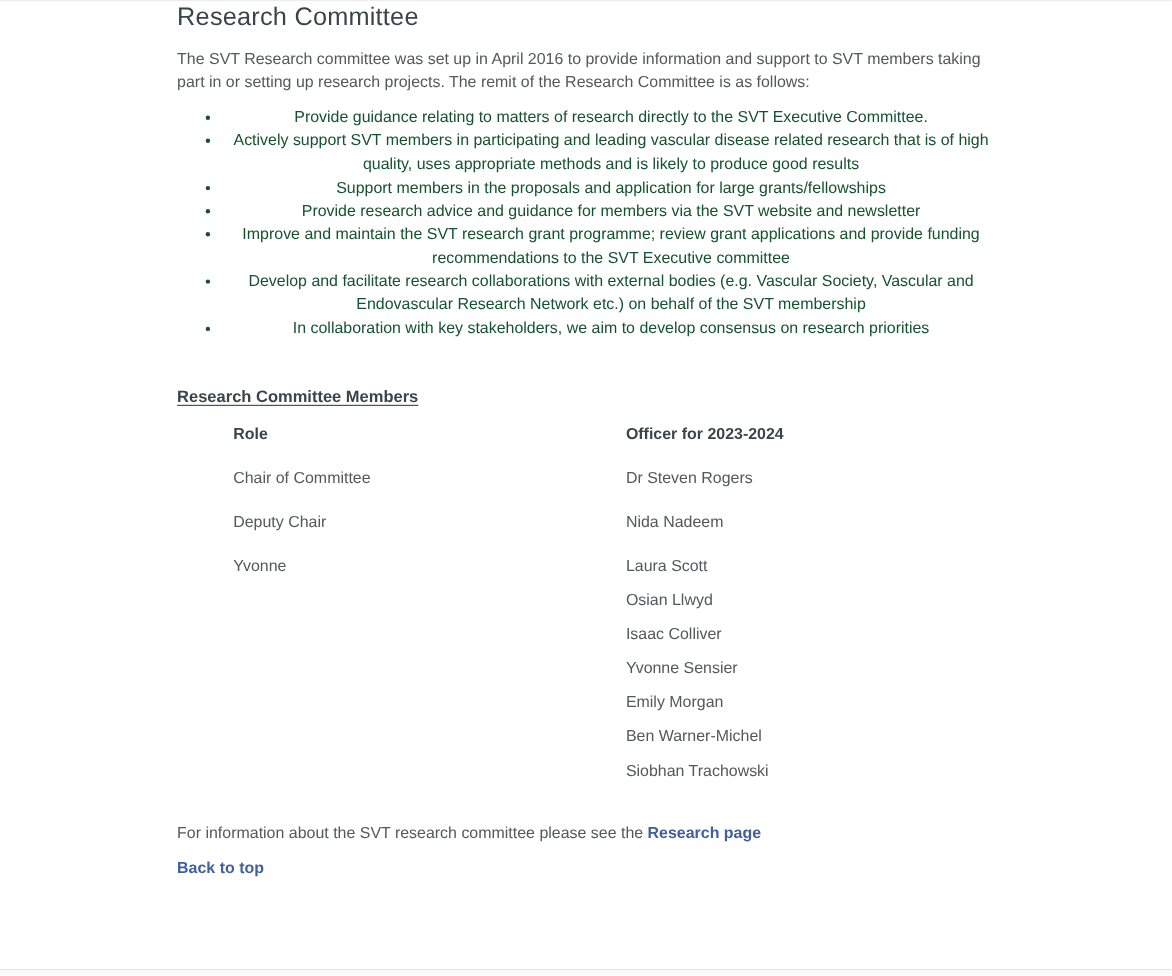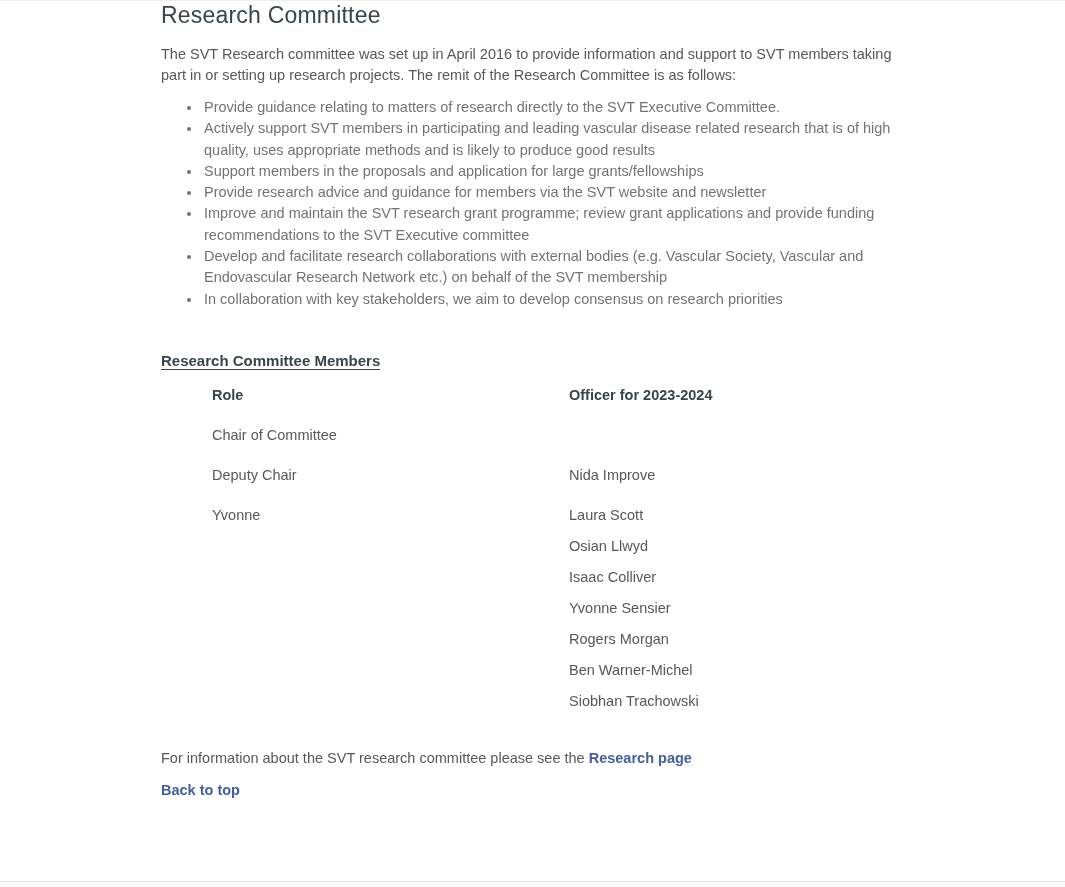--- a/index.html
+++ b/index.html
@@ -37,21 +37,22 @@
     margin: 16px 0 0 0;
     font-size: 14.5px;
     line-height: 21px;
     color: #54585c;
   }
   .remit-list {
     margin: 11px 0 0 0;
     padding: 0 0 0 41px;
     font-size: 14.5px;
     line-height: 21.3px;
-    color: #737373;
+    color: #14532d;
+    text-align: center;
   }
   .remit-list li { padding-left: 2px; }
   .members-heading {
     margin: 42px 0 0 0;
     font-size: 15px;
     line-height: 17px;
     font-weight: 700;
     color: #39444b;
     text-decoration: underline;
     text-underline-offset: 3px;
@@ -131,37 +132,40 @@
 
   <div class="committee-table">
 
     <div class="t-row header-row">
       <div class="cell">Role</div>
       <div class="cell">Officer for 2023-2024</div>
     </div>
 
     <div class="t-row">
       <div class="cell">Chair of Committee</div>
+      <div class="cell">
+        <div class="officer-name">Dr Steven Rogers</div>
+      </div>
     </div>
 
     <div class="t-row">
       <div class="cell">Deputy Chair</div>
       <div class="cell">
-        <div class="officer-name">Nida Improve</div>
+        <div class="officer-name">Nida Nadeem</div>
       </div>
     </div>
 
     <div class="t-row">
       <div class="cell">Yvonne</div>
       <div class="cell">
         <div class="officer-name">Laura Scott</div>
         <div class="officer-name">Osian Llwyd</div>
         <div class="officer-name">Isaac Colliver</div>
         <div class="officer-name">Yvonne Sensier</div>
-        <div class="officer-name">Rogers Morgan</div>
+        <div class="officer-name">Emily Morgan</div>
         <div class="officer-name">Ben Warner-Michel</div>
         <div class="officer-name">Siobhan Trachowski</div>
       </div>
     </div>
 
   </div>
 
   <p class="footer-note"><span>For information about the SVT research committee please see the </span><a class="link bold">Research page</a></p>
 
   <a class="link back-to-top">Back to top</a>

